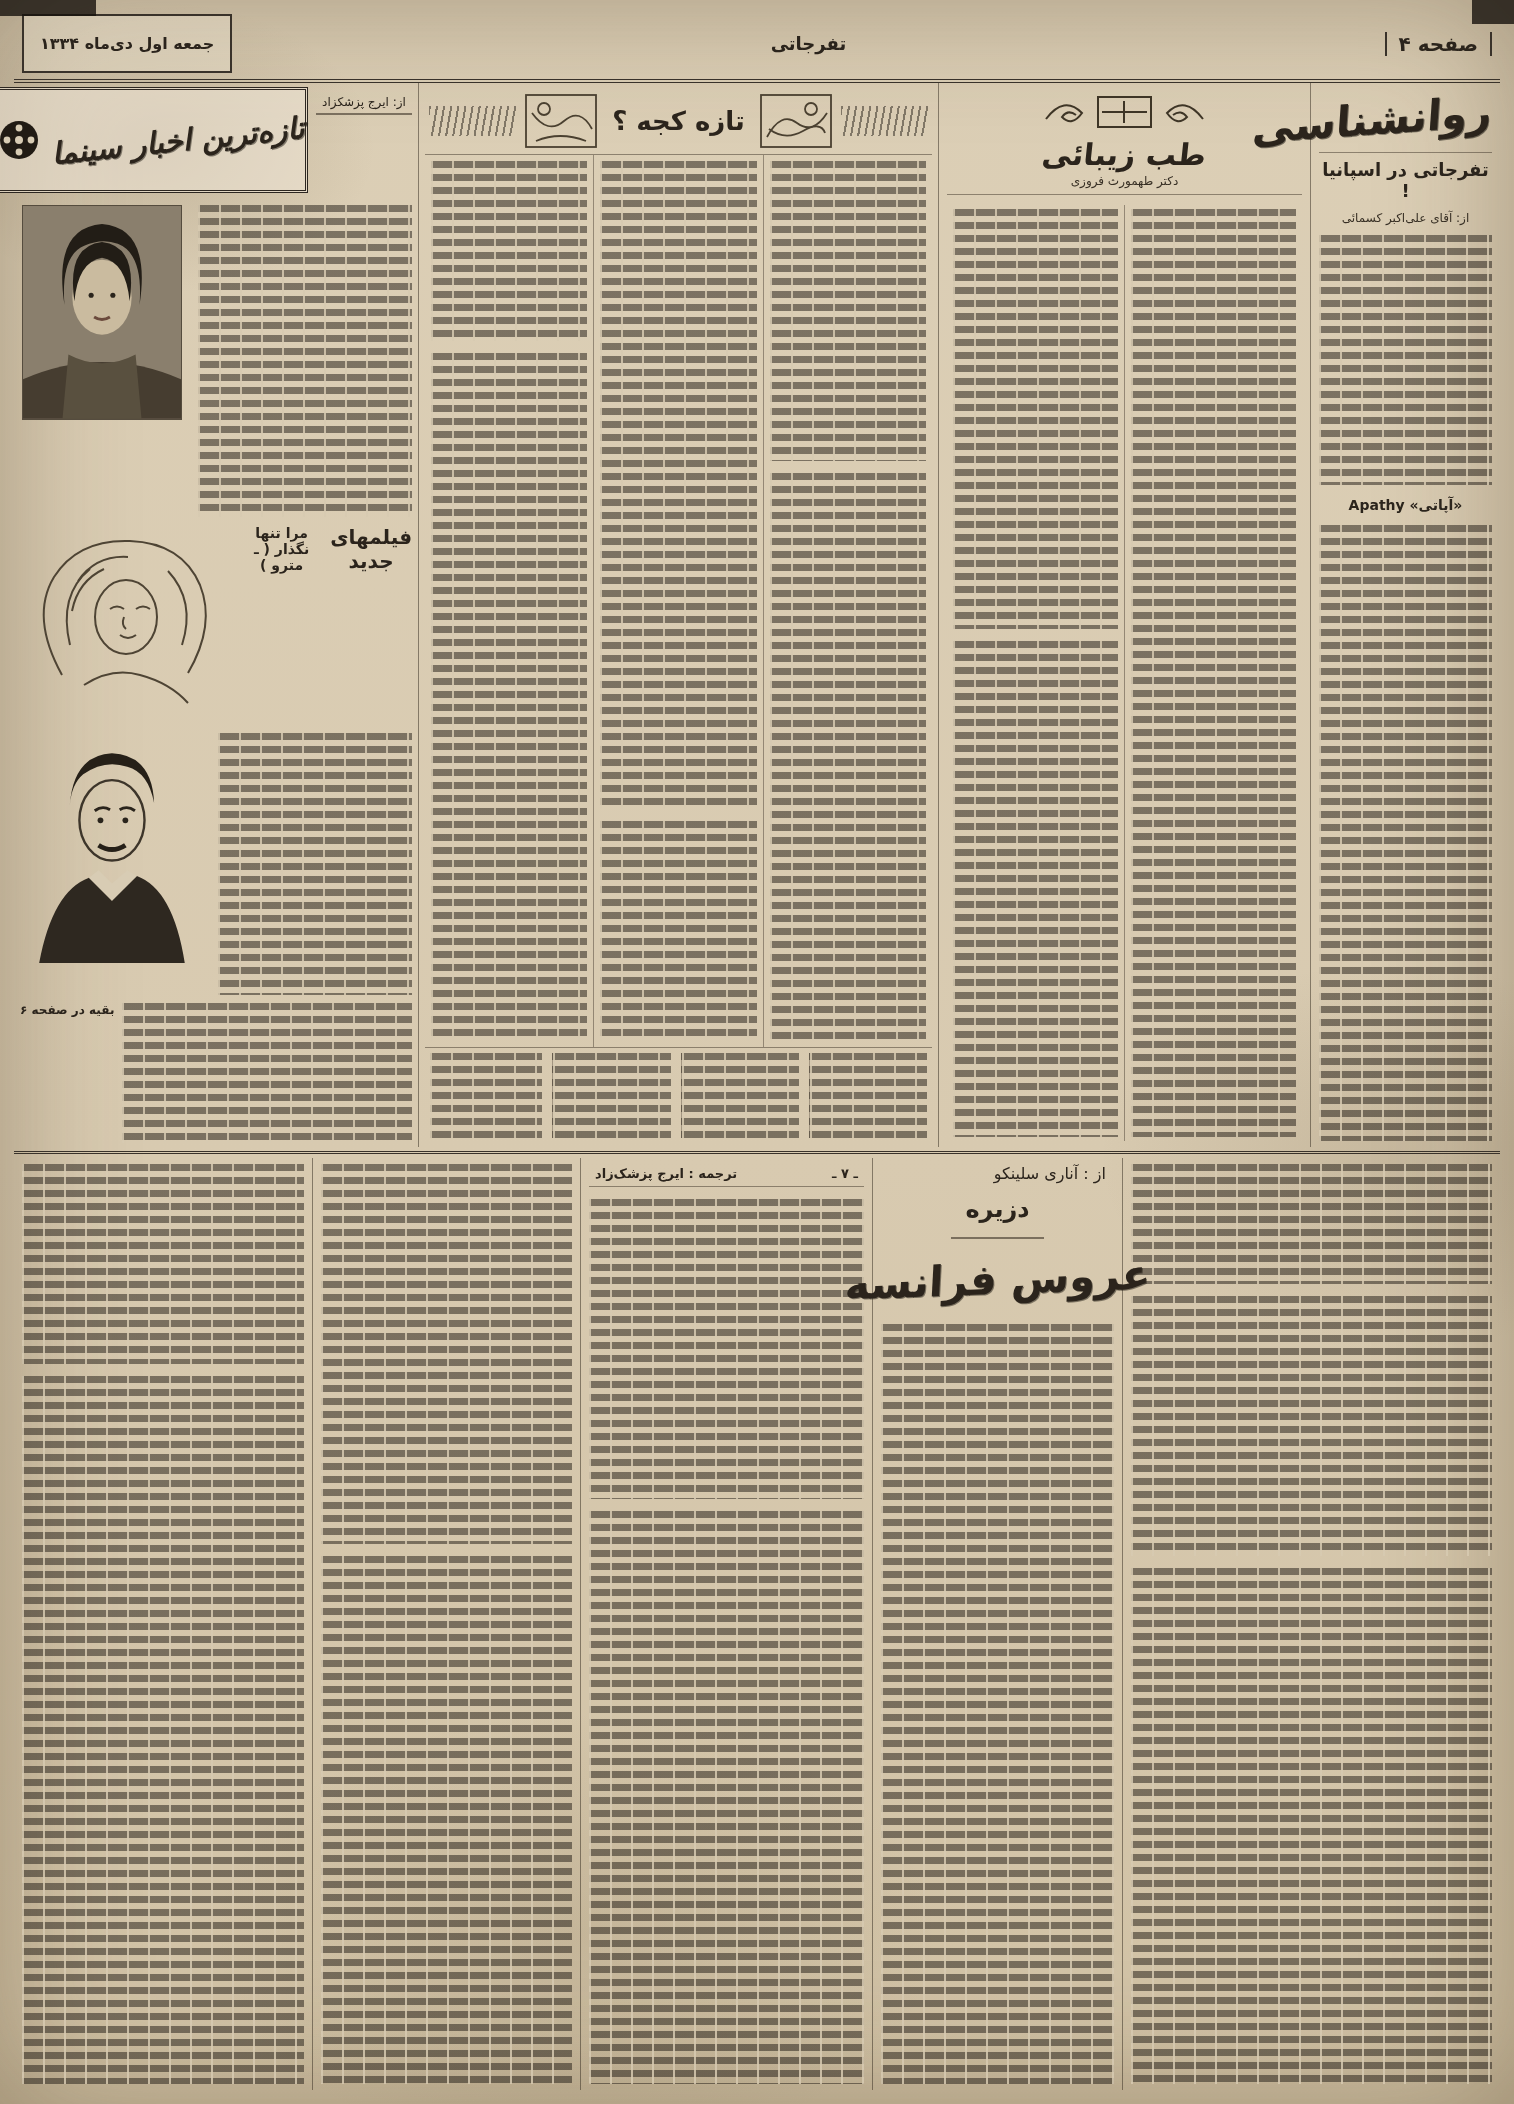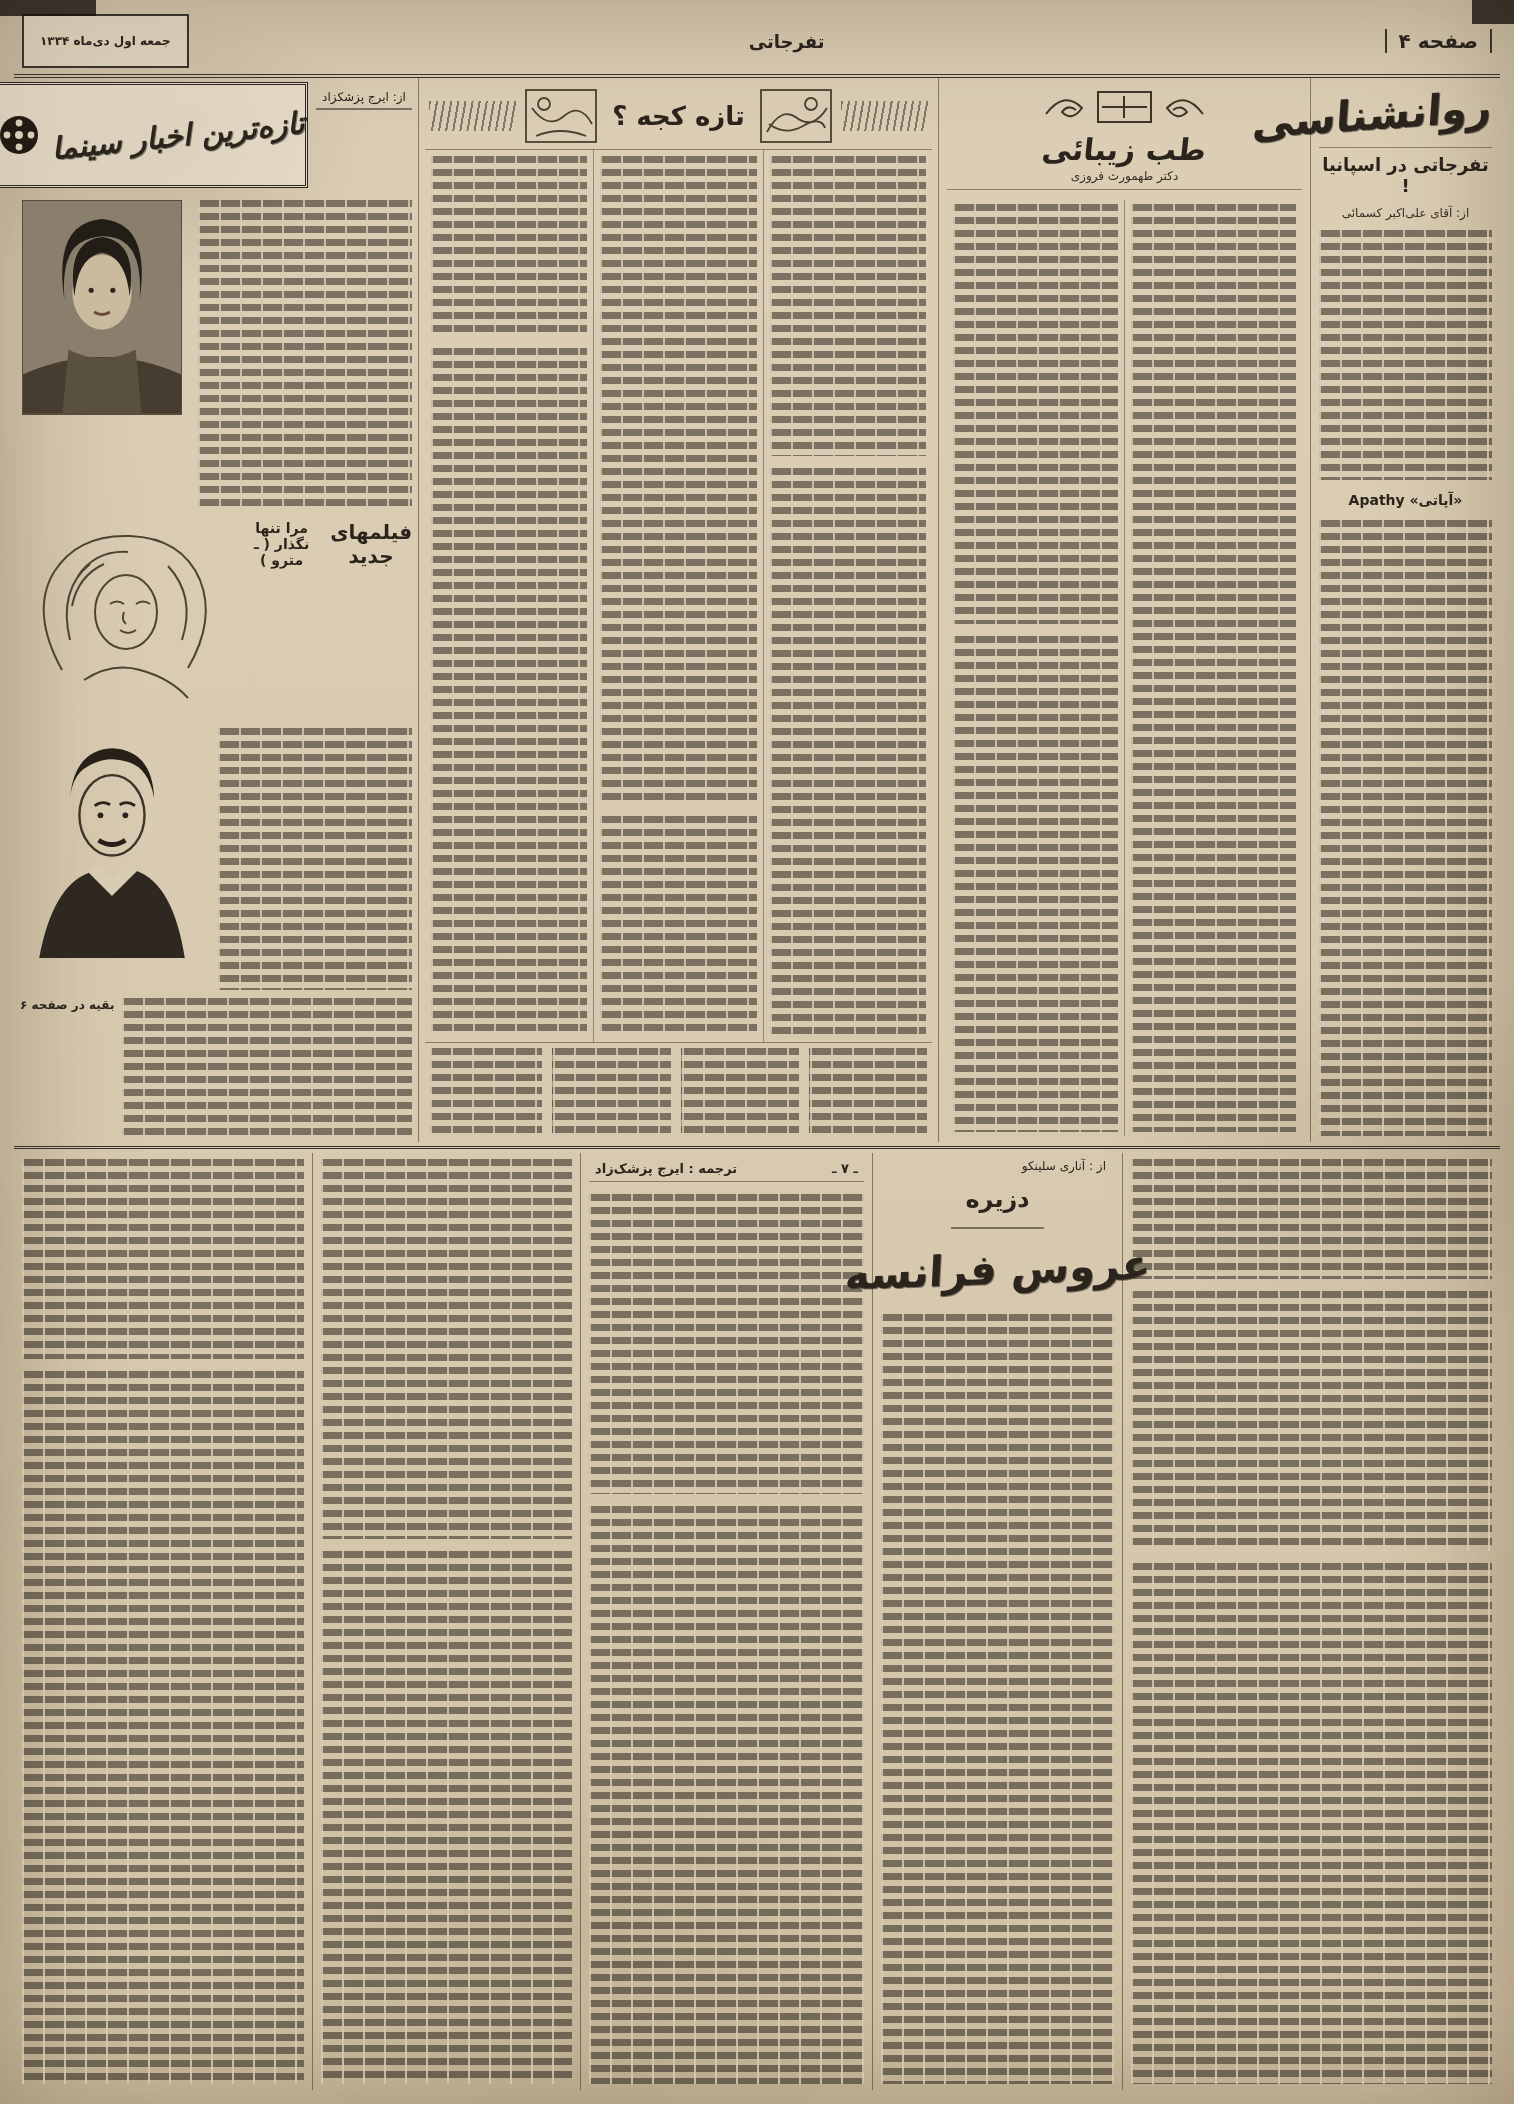--- a/index.html
+++ b/index.html
@@ -19,21 +19,21 @@
   .scan-mark{position:absolute;background:#17120c;opacity:.8}
   .scan-mark.tl{left:0;top:0;width:96px;height:16px}
   .scan-mark.tr{right:0;top:0;width:42px;height:24px}
 
   
   .hdr{flex:0 0 52px;display:flex;align-items:center;justify-content:space-between;
        border-bottom:4px double #39322a;padding:4px 8px 6px;}
   .hdr .pageno{font-size:20px;font-weight:bold;padding:0 12px;
        border-left:2px solid #39322a;border-right:2px solid #39322a;}
   .hdr .mast{font-size:18px;font-weight:bold;letter-spacing:1px;}
-  .hdr .datebox{font-size:12px;font-weight:bold;border:2px solid #39322a;
+  .hdr .datebox{font-size:16px;font-weight:bold;border:2px solid #39322a;
        padding:18px 16px;background:rgba(248,242,226,.30);}
 
   
   .tx{
     background-image:
       repeating-linear-gradient(90deg, rgba(215,202,177,.85) 0 2px, transparent 2px 21px),
       repeating-linear-gradient(180deg, rgba(36,30,23,.52) 0 7px, transparent 7px 13px);
     min-height:36px;
   }
   .fill{flex:1}
@@ -88,21 +88,21 @@
   .film-title{font-size:14px;font-weight:bold;text-align:center;}
   .subcol{display:flex;gap:8px;min-width:0;}
   .continued{font-size:12px;font-weight:bold;}
 
   
   .bottom{flex:1;display:flex;border-top:3px double #39322a;margin-top:4px;padding-top:4px;min-height:0;}
   .bottom>section:not(:last-child){border-left:1px solid rgba(62,52,40,.55);}
   .bcol{padding:6px 8px;display:flex;flex-direction:column;gap:12px;min-width:0;}
   .b1{flex:0 0 378px;} .serialcol{flex:0 0 250px;align-items:center;}
   .b2{flex:0 0 292px;} .b3{flex:0 0 268px;} .b4{flex:1;}
-  .serial-author{font-size:12px;align-self:flex-start;padding-right:8px;}
+  .serial-author{font-size:16px;align-self:flex-start;padding-right:8px;}
   .serial-kicker{font-size:24px;font-weight:bold;border-bottom:2px solid rgba(62,52,40,.6);padding:0 14px 14px;}
   .serial-title{font-size:42px;font-weight:bold;white-space:nowrap;
     transform:rotate(-2deg) skewX(-5deg);text-shadow:1px 1px 0 rgba(30,25,18,.5);margin:4px 0 8px;}
   .b2-head{display:flex;justify-content:space-between;align-items:center;font-size:13px;font-weight:bold;
     border-bottom:1px solid rgba(62,52,40,.5);padding:2px 6px 5px;}
 </style>
 </head>
 <body>
 
 <div class="page">

